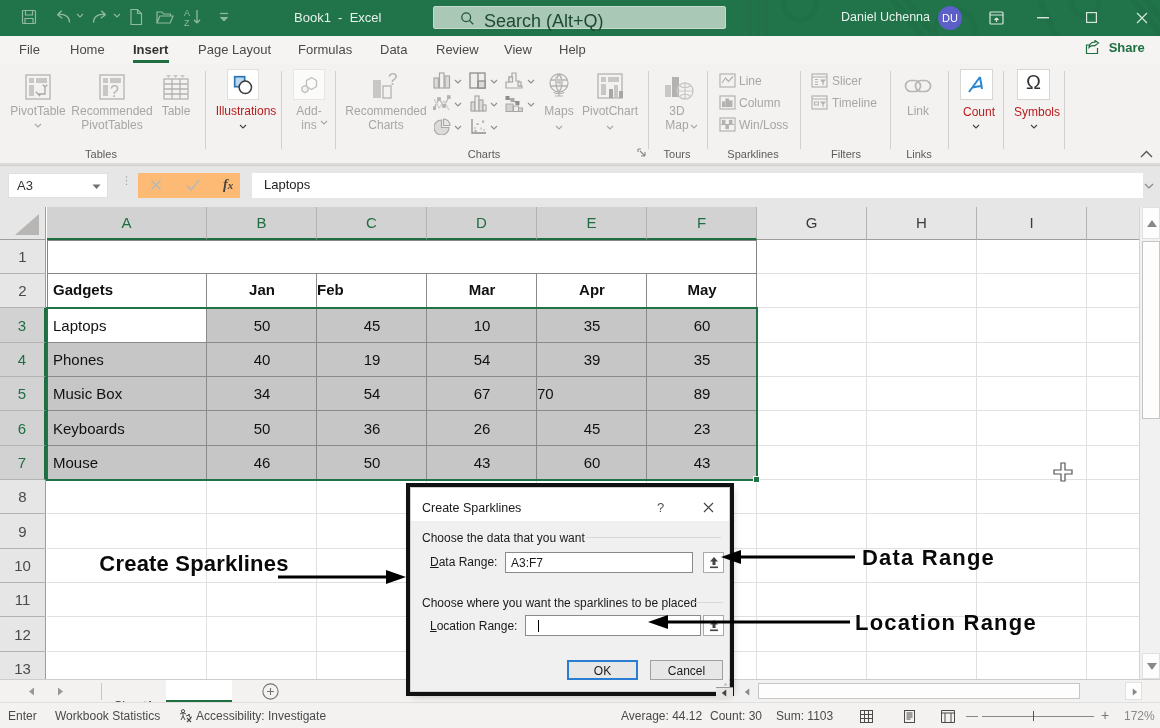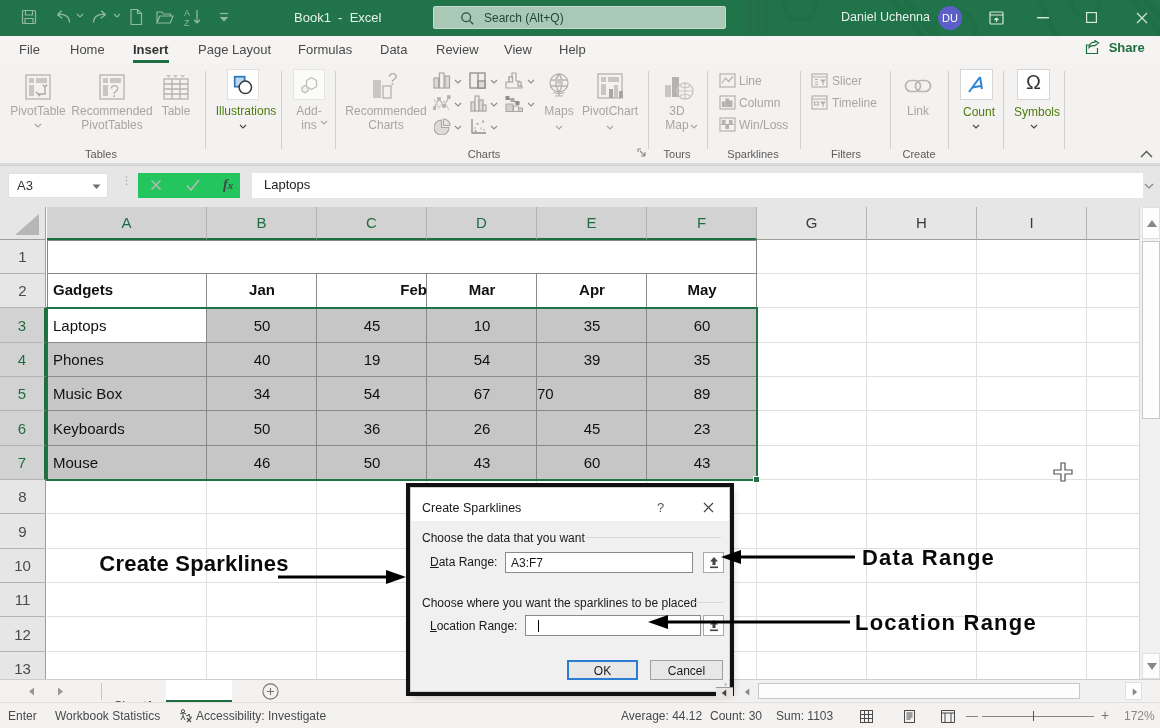--- a/index.html
+++ b/index.html
@@ -5,42 +5,42 @@
 * { margin:0; padding:0; box-sizing:border-box; }
 html,body { width:1160px; height:728px; overflow:hidden; }
 body { font-family:"Liberation Sans",sans-serif; position:relative; background:#fff; }
 .abs { position:absolute; }
 
 
 #titlebar { left:0; top:0; width:1160px; height:36px; background:#21734a; overflow:hidden; }
 #titlebar svg.q { position:absolute; top:8px; }
 .ttl { position:absolute; color:#e8f2ec; font-size:13px; top:10px; }
 #searchbox { position:absolute; left:433px; top:6px; width:293px; height:23px; background:#a9c8b6; border:1px solid #c5dacd; border-radius:2px; }
-#searchbox span { position:absolute; left:50px; top:4px; font-size:12px; color:#1d4a33; }
+#searchbox span { position:absolute; left:50px; top:4px; font-size:18px; color:#1d4a33; }
 #avatar { position:absolute; left:938px; top:6px; width:24px; height:24px; border-radius:50%; background:#5b5fc7; color:#fff; font-size:11px; text-align:center; line-height:24px; }
 
 
 #tabrow { left:0; top:36px; width:1160px; height:28px; background:#f5f4f2; }
 .tab { position:absolute; top:6px; font-size:13px; color:#4a4a4a; }
 #tab-insert { font-weight:700; color:#333; }
 #insert-underline { position:absolute; left:133px; top:24px; width:36px; height:3px; background:#1e6e42; }
 #sharebtn { position:absolute; left:1085px; top:4px; color:#1e6e42; font-size:13px; font-weight:600; }
 
 
 #ribbon { left:0; top:64px; width:1160px; height:99px; background:#f3f2f1; }
 .gsep { position:absolute; top:7px; width:1px; height:78px; background:#d2d0ce; }
 .glabel { position:absolute; top:84px; font-size:11px; color:#5c5b59; width:120px; text-align:center; }
 .rbtn-label { position:absolute; font-size:12px; color:#a8a6a4; text-align:center; }
-.rbtn-label.on { color:#4d7c0f;padding-left:6px; }
+.rbtn-label.on { color:#b91c1c;padding-left:6px; }
 .chev { position:absolute; width:8px; height:5px; }
 
 
 #fbar { left:0; top:165px; width:1160px; height:42px; background:#e6e6e6; border-top:1px solid #d0cece; }
 #namebox { position:absolute; left:8px; top:7px; width:100px; height:25px; background:#fff; border:1px solid #e0e0e0; font-size:13px; color:#333; padding:4px 0 0 8px; }
-#fxbox { position:absolute; left:138px; top:7px; width:102px; height:25px; background:#22c55e; }
+#fxbox { position:absolute; left:138px; top:7px; width:102px; height:25px; background:#fdba74; }
 #finput { position:absolute; left:252px; top:7px; width:891px; height:25px; background:#fff; font-size:13px; color:#222; padding:4px 0 0 12px; }
 
 
 #grid { left:0; top:207px; width:1139px; height:472px; background:#fff; overflow:hidden; }
 .colhdr { position:absolute; top:0; height:33px; background:#e6e6e6; border-right:1px solid #b5b3b1; border-bottom:1px solid #9f9d9b; color:#3c3b39; font-size:15px; text-align:center; line-height:32px; }
 .colhdr.sel { background:#d2d2d2; color:#1e6e42; border-bottom:2px solid #1e6e42; }
 .rowhdr { position:absolute; left:0; width:46px; background:#e6e6e6; border-right:1px solid #9f9d9b; border-bottom:1px solid #b5b3b1; color:#4a4a48; font-size:15px; text-align:center; }
 .rowhdr.sel { background:#d2d2d2; color:#1e6e42; border-right:2px solid #1e6e42; }
 .gl-v { position:absolute; width:1px; background:#e0e0e0; }
 .gl-h { position:absolute; height:1px; background:#e0e0e0; }
@@ -382,21 +382,21 @@
     <path d="M9 6.5 h6 l-2.4 3 v3 l-1.2 -1 v-2 z" fill="#b4b2b0" stroke="none"></path>
   </svg>
   <div class="rbtn-label" style="left:832px;top:32px;width:70px;text-align:left">Timeline</div>
   <div class="glabel" style="left:786px">Filters</div>
 
   <svg class="abs" style="left:904px;top:11px" width="28" height="22" viewBox="0 0 28 22" fill="none" stroke="#b8b6b4" stroke-width="1.7">
     <rect x="1.5" y="5.5" width="15" height="11" rx="5.5"></rect>
     <rect x="11.5" y="5.5" width="15" height="11" rx="5.5"></rect>
   </svg>
   <div class="rbtn-label" style="left:880px;top:40px;width:76px">Link</div>
-  <div class="glabel" style="left:859px">Create</div>
+  <div class="glabel" style="left:859px">Links</div>
 
   <div class="abs" style="left:960px;top:5px;width:33px;height:31px;background:#fff;border:1px solid #d8d6d4"></div>
   <svg class="abs" style="left:966px;top:10px" width="21" height="21" viewBox="0 0 21 21" fill="none" stroke="#2e86d2" stroke-width="2">
     <path d="M3 18 L14 3 M14 3 l2 12 M6.5 13.5 l8 -1.5"></path>
   </svg>
   <div class="rbtn-label on" style="left:938px;top:41px;width:76px">Count</div>
   <svg class="chev" style="left:972px;top:60px" viewBox="0 0 8 5" fill="none" stroke="#444" stroke-width="1.1">
       <path d="M1 1 l3 3 l3 -3"></path>
     </svg>
 
@@ -504,21 +504,21 @@
   <div class="abs" style="left:316px;top:67px;width:1px;height:206px;background:#8a8a8a"></div>
   <div class="abs" style="left:426px;top:67px;width:1px;height:206px;background:#8a8a8a"></div>
   <div class="abs" style="left:536px;top:67px;width:1px;height:206px;background:#8a8a8a"></div>
   <div class="abs" style="left:646px;top:67px;width:1px;height:206px;background:#8a8a8a"></div>
 
   <div class="abs" style="left:46px;top:100px;width:712px;height:174px;border:2px solid #217346"></div>
   <div class="abs" style="left:753px;top:269px;width:7px;height:7px;background:#217346;border:1px solid #fff"></div>
 
   <div class="cell" style="left:53px;top:74px;font-weight:700">Gadgets</div>
   <div class="cell" style="left:207px;top:74px;width:110px;text-align:center;font-weight:700">Jan</div>
-  <div class="cell" style="left:317px;top:74px;width:110px;text-align:right;font-weight:700">Feb</div>
+  <div class="cell" style="left:317px;top:74px;width:110px;text-align:left;font-weight:700">Feb</div>
   <div class="cell" style="left:427px;top:74px;width:110px;text-align:center;font-weight:700">Mar</div>
   <div class="cell" style="left:537px;top:74px;width:110px;text-align:center;font-weight:700">Apr</div>
   <div class="cell" style="left:647px;top:74px;width:110px;text-align:center;font-weight:700">May</div>
   <div class="cell" style="left:53px;top:110px">Laptops</div>
   <div class="cell" style="left:53px;top:144px">Phones</div>
   <div class="cell" style="left:53px;top:178px">Music Box</div>
   <div class="cell" style="left:53px;top:213px">Keyboards</div>
   <div class="cell" style="left:53px;top:247px">Mouse</div>
   <div class="cell" style="left:207px;top:110px;width:110px;text-align:center">50</div>
   <div class="cell" style="left:317px;top:110px;width:110px;text-align:center">45</div>

